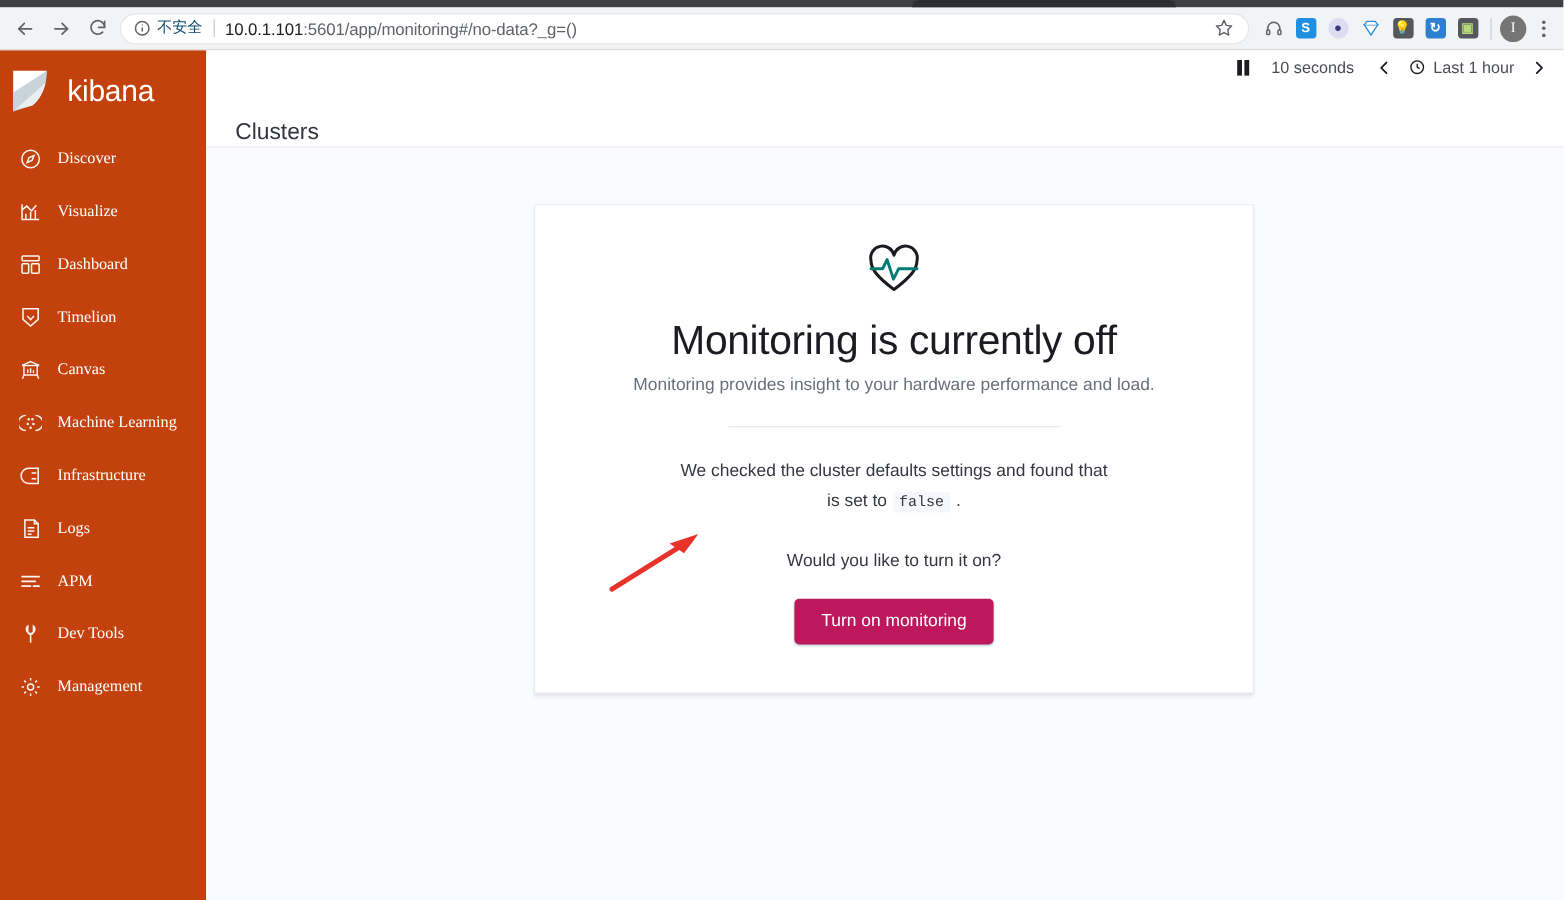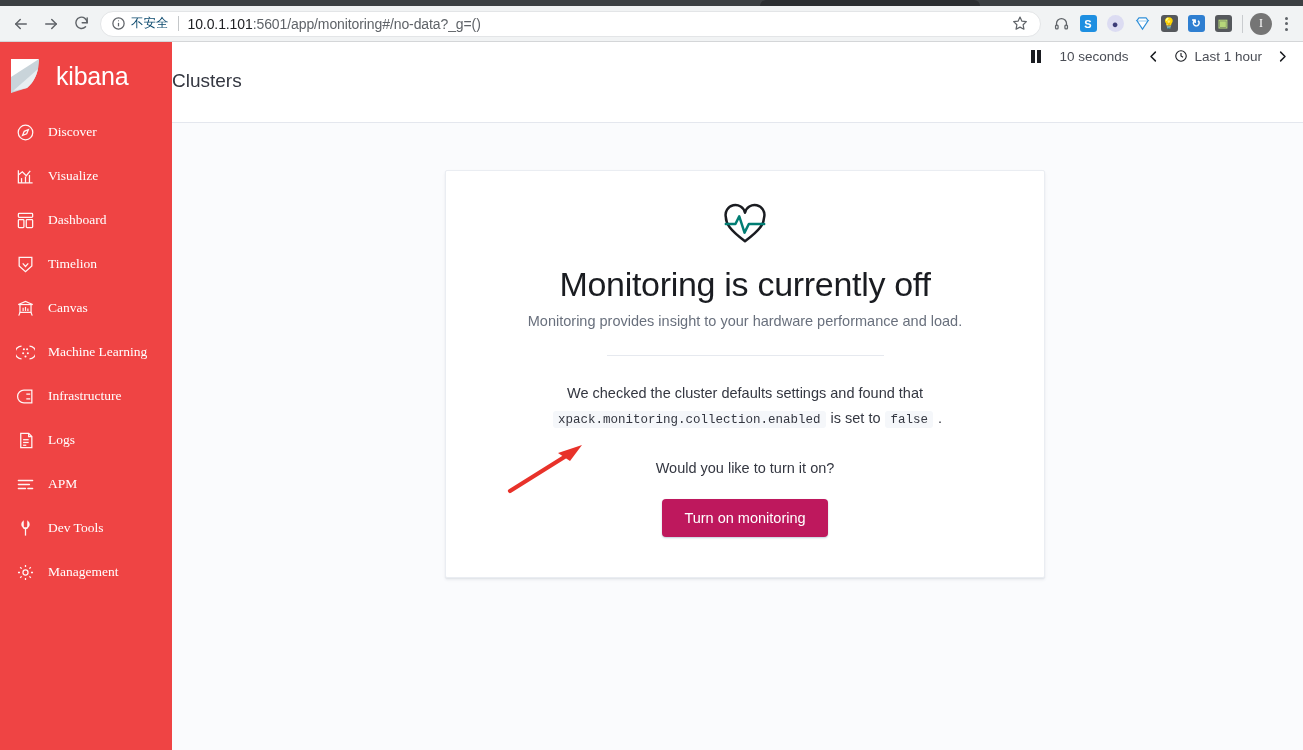--- a/index.html
+++ b/index.html
@@ -158,21 +158,21 @@
   .app {
     display: flex;
     height: 708px;
     background: #fafbfd;
   }
 
   
   .sidebar {
     width: 172px;
     flex: 0 0 172px;
-    background: #ef4444;
+    background: #c2410c;
     display: flex;
     flex-direction: column;
     overflow: hidden;
   }
   .brand {
     height: 68px;
     display: flex;
     align-items: center;
     padding-left: 6px;
     flex: 0 0 auto;
@@ -274,21 +274,22 @@
     gap: 6px;
     padding: 0 4px;
     cursor: pointer;
   }
 
   .page-header {
     height: 53px;
     background: #ffffff;
     border-bottom: 1px solid #e4e7ee;
     display: flex;
-    align-items: flex-start;
+    align-items: flex-end;
+    padding-left: 24px;
     flex: 0 0 auto;
   }
   .page-title {
     font-size: 19px;
     color: #343741;
     font-weight: normal;
   }
 
   .content {
     flex: 1 1 auto;
@@ -669,21 +670,20 @@
           </svg>
         </div>
 
         <h2 class="card-title">Monitoring is currently off</h2>
         <p class="card-sub">Monitoring provides insight to your hardware performance and load.</p>
 
         <hr class="hr">
 
         <p class="para">We checked the cluster defaults settings and found that</p>
         <div class="para-line2">
-          <code class="snippet">xpack.monitoring.collection.enabled</code>
           <span class="para">is set to</span>
           <code class="snippet">false</code>
           <span class="para">.</span>
         </div>
 
         <p class="para-q">Would you like to turn it on?</p>
 
         <button class="btn-primary">Turn on monitoring</button>
 
       </div>

